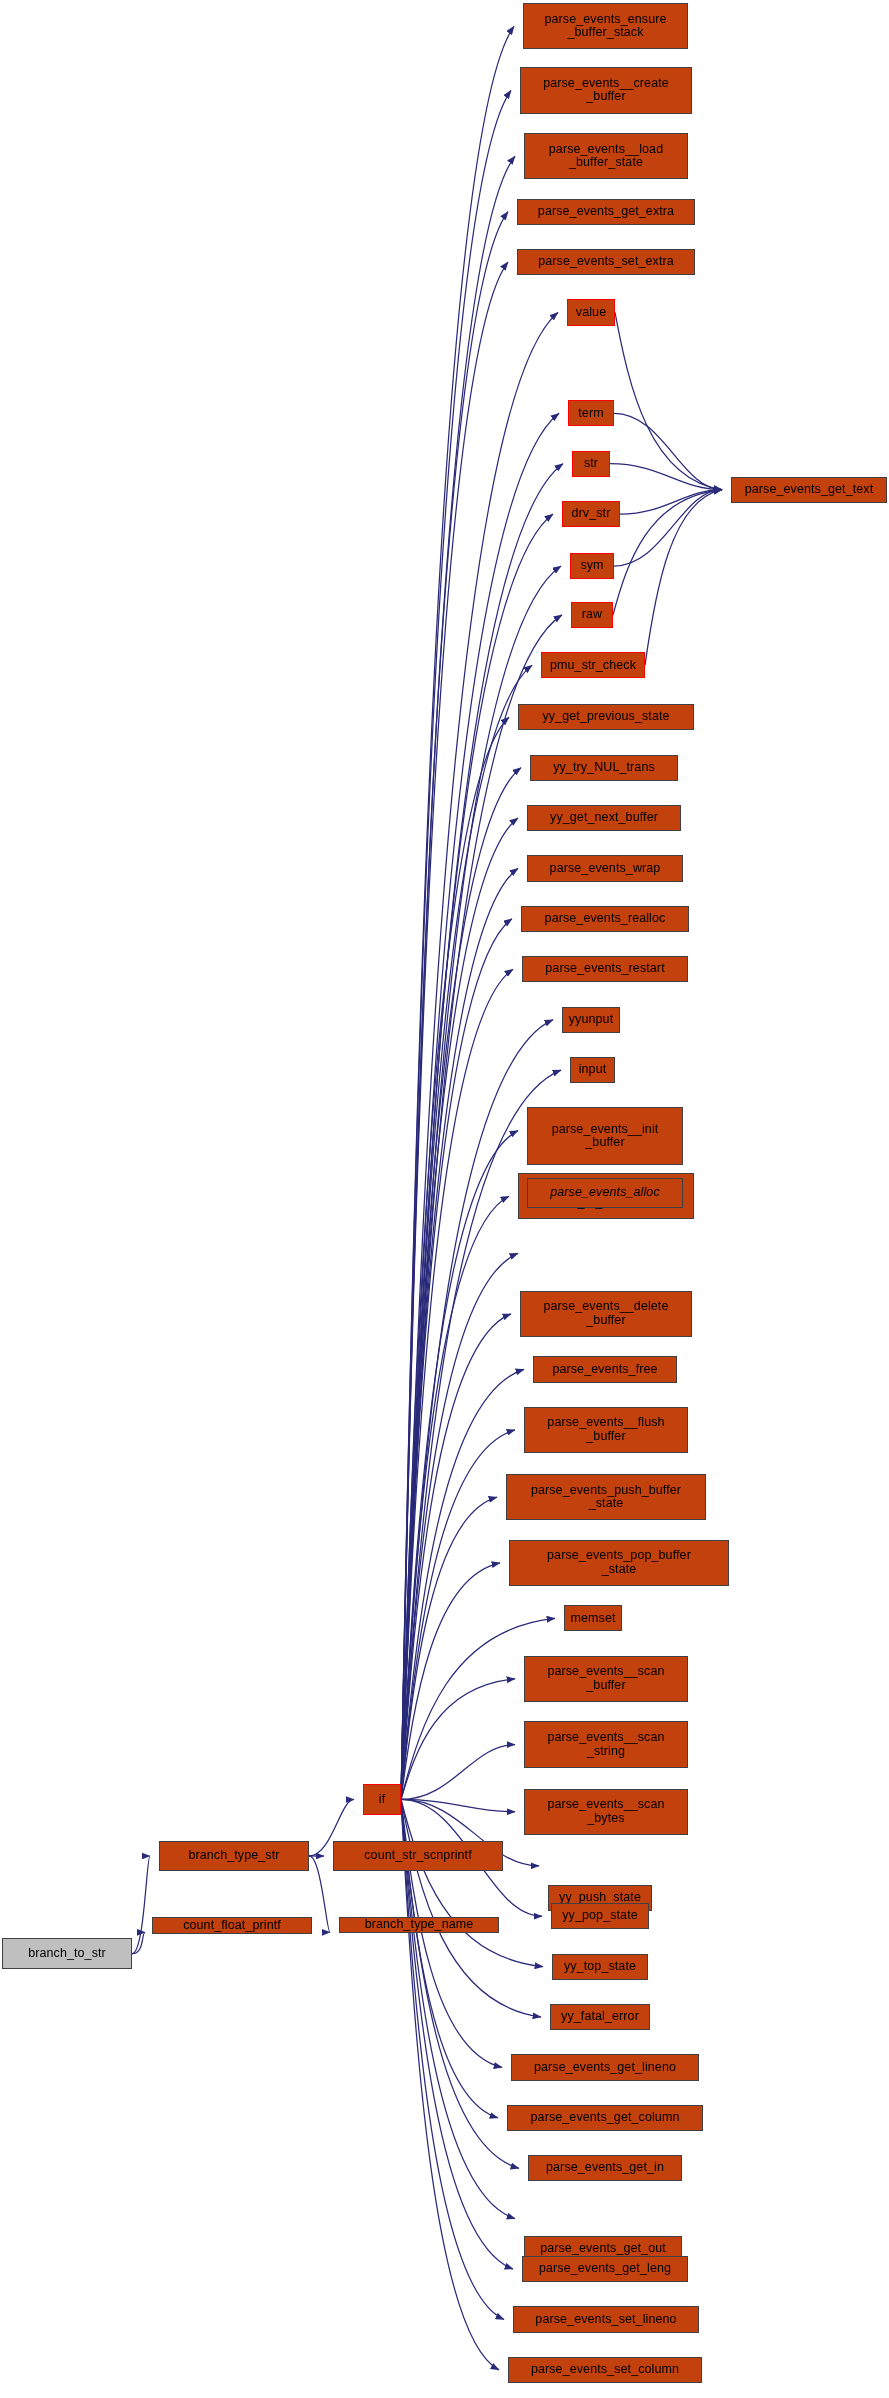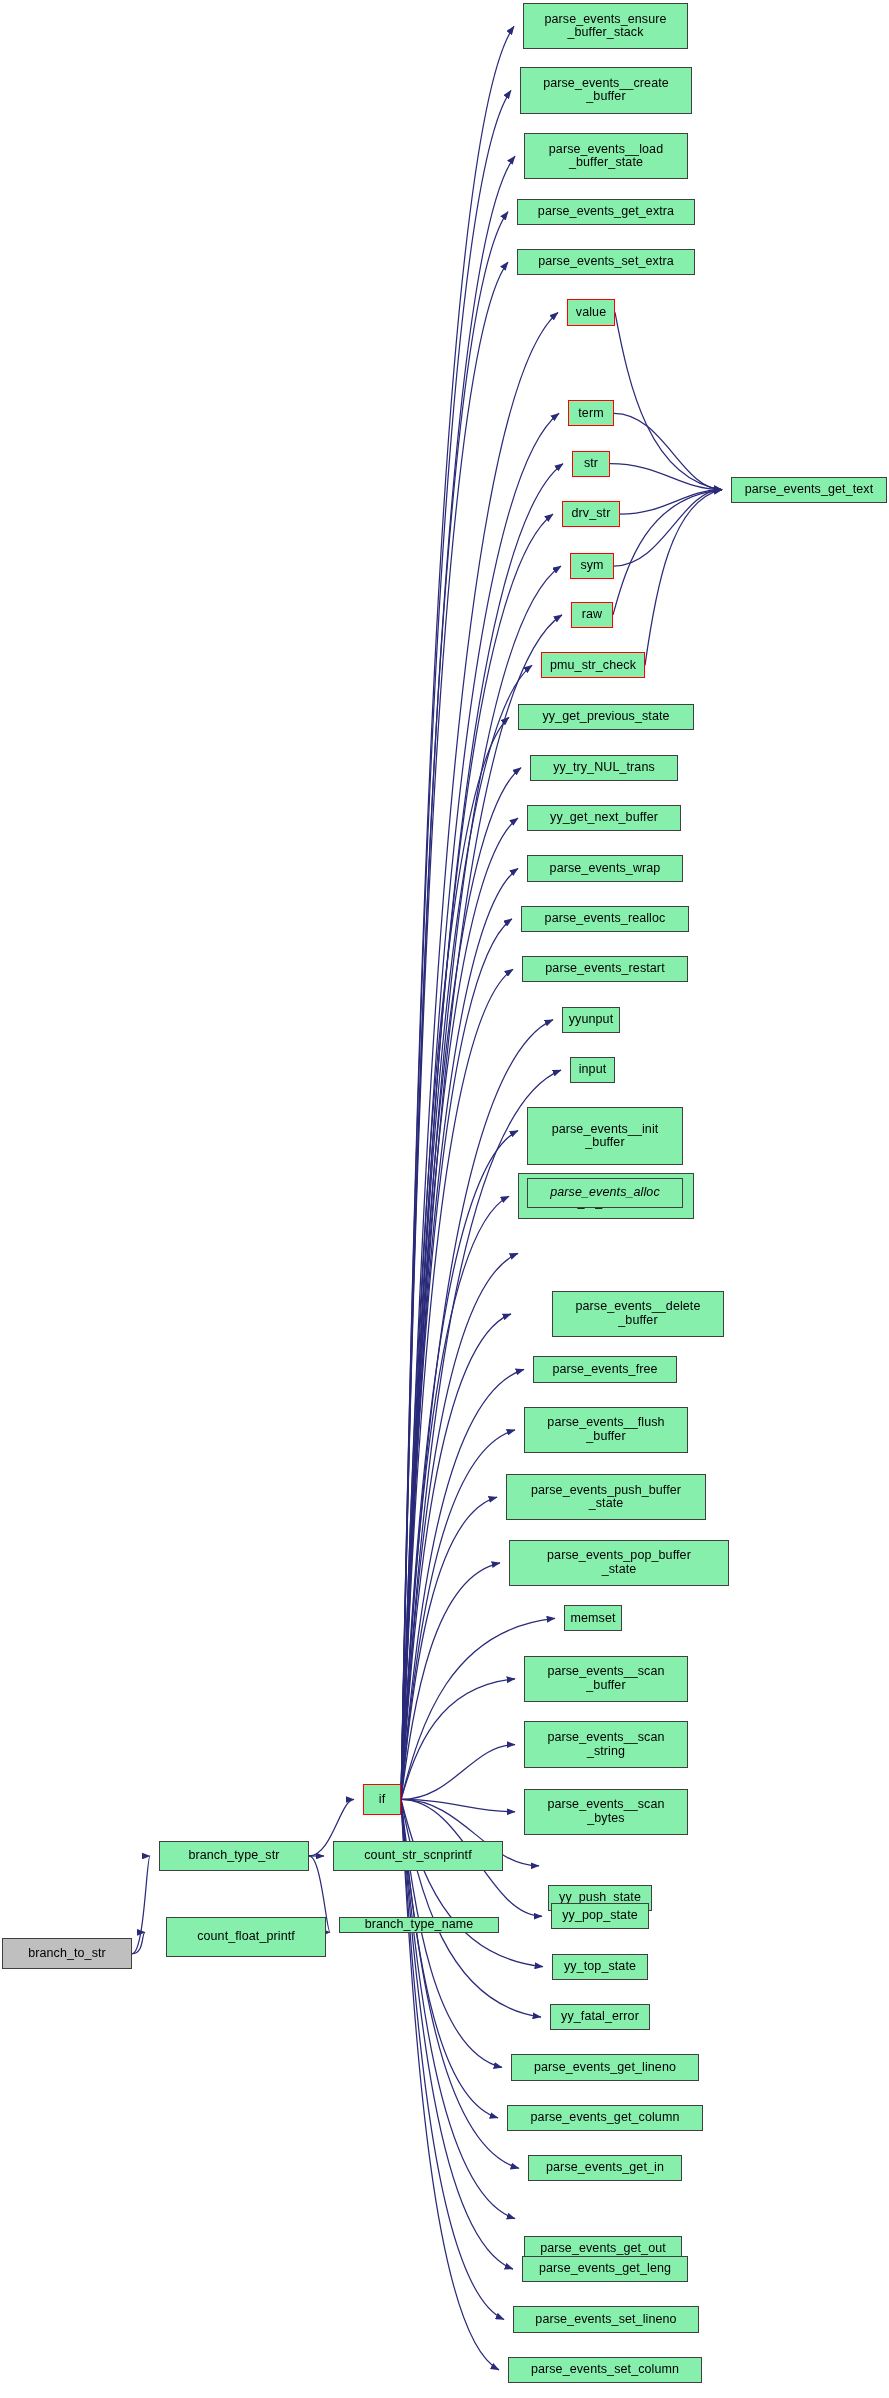--- a/index.html
+++ b/index.html
@@ -14,21 +14,21 @@
   .node{
     position:absolute;
     box-sizing:border-box;
     display:flex;
     align-items:center;
     justify-content:center;
     text-align:center;
     font-size:12.5px;
     line-height:13.5px;
     color:#000000;
-    background:#86efac;
+    background:#c2410c;
     border:1px solid #404040;
     white-space:pre-line;
     letter-spacing:0.1px;
     padding:0 3px;
   }
   .node.red{border:1.4px solid #ff0000;}
   .node.gray{background:#bfbfbf;border:1px solid #404040;}
 </style>
 </head>
 <body>
@@ -94,21 +94,21 @@
         <path d="M610,463.68461146496816 C660.82,463.68461146496816 680.18,489.6502165605096 722,489.6502165605096" marker-end="url(#arw)"></path>
         <path d="M620,514.0884331210192 C666.62,514.0884331210192 684.38,489.6502165605096 722,489.6502165605096" marker-end="url(#arw)"></path>
         <path d="M614,566.019643312102 C663.14,566.019643312102 681.86,489.6502165605096 722,489.6502165605096" marker-end="url(#arw)"></path>
         <path d="M613,614.8960764331212 C627.16,562.2928152866243 648.4,497.16496815286627 722,489.6502165605096" marker-end="url(#arw)"></path>
         <path d="M645,665.2998980891721 C655.32,591.5270318471338 670.8,500.18919745222934 722,489.6502165605096" marker-end="url(#arw)"></path>
       </g>
   </svg>
   <div id="nodes-layer">
       <div class="node gray" style="left: 2px; top: 1938.26px; width: 130px; height: 30.9754px;">branch_to_str</div>
       <div class="node" style="left: 159px; top: 1840.5px; width: 150px; height: 30.9754px;">branch_type_str</div>
-      <div class="node" style="left: 166px; top: 1916.87px; width: 160px; height: 40px;">count_float_printf</div>
+      <div class="node" style="left: 152px; top: 1916.87px; width: 160px; height: 17px;">count_float_printf</div>
       <div class="node red" style="left: 363px; top: 1783.99px; width: 38px; height: 30.9754px;">if</div>
       <div class="node" style="left: 333px; top: 1840.5px; width: 170px; height: 30.9754px;">count_str_scnprintf</div>
       <div class="node" style="left: 339px; top: 1916.87px; width: 160px; height: 16px;">branch_type_name</div>
       <div class="node" style="left: 523px; top: 3.05478px; width: 165px; height: 46.4326px;">parse_events_ensure
 _buffer_stack</div>
       <div class="node" style="left: 520px; top: 67.2051px; width: 172px; height: 46.4326px;">parse_events__create
 _buffer</div>
       <div class="node" style="left: 524px; top: 132.883px; width: 164px; height: 46.4326px;">parse_events__load
 _buffer_state</div>
       <div class="node" style="left: 517px; top: 198.561px; width: 178px; height: 26.21px;">parse_events_get_extra</div>
@@ -127,21 +127,21 @@
       <div class="node" style="left: 527px; top: 855.338px; width: 156px; height: 26.21px;">parse_events_wrap</div>
       <div class="node" style="left: 521px; top: 905.741px; width: 168px; height: 26.21px;">parse_events_realloc</div>
       <div class="node" style="left: 522px; top: 956.145px; width: 166px; height: 26.21px;">parse_events_restart</div>
       <div class="node" style="left: 562px; top: 1006.55px; width: 58px; height: 26.21px;">yyunput</div>
       <div class="node" style="left: 570px; top: 1056.95px; width: 45px; height: 26.21px;">input</div>
       <div class="node" style="left: 527px; top: 1107.36px; width: 156px; height: 58px;">parse_events__init
 _buffer</div>
       <div class="node" style="left: 518px; top: 1173.03px; width: 176px; height: 46.4326px;">parse_events__switch
 _to_buffer</div>
       <div class="node" style="left: 527px; top: 1178px; width: 156px; height: 30px; font-style: italic;">parse_events_alloc</div>
-      <div class="node" style="left: 520px; top: 1290.64px; width: 172px; height: 46.4326px; margin-left: 32px;">parse_events__delete
+      <div class="node" style="left: 520px; top: 1290.64px; width: 172px; height: 46.4326px;">parse_events__delete
 _buffer</div>
       <div class="node" style="left: 533px; top: 1356.32px; width: 144px; height: 26.21px;">parse_events_free</div>
       <div class="node" style="left: 524px; top: 1406.72px; width: 164px; height: 46.4326px;">parse_events__flush
 _buffer</div>
       <div class="node" style="left: 506px; top: 1473.93px; width: 200px; height: 46.4326px;">parse_events_push_buffer
 _state</div>
       <div class="node" style="left: 509px; top: 1539.61px; width: 220px; height: 46.4326px;">parse_events_pop_buffer
 _state</div>
       <div class="node" style="left: 564px; top: 1605.29px; width: 58px; height: 26.21px;">memset</div>
       <div class="node" style="left: 524px; top: 1655.69px; width: 164px; height: 46.4326px;">parse_events__scan

